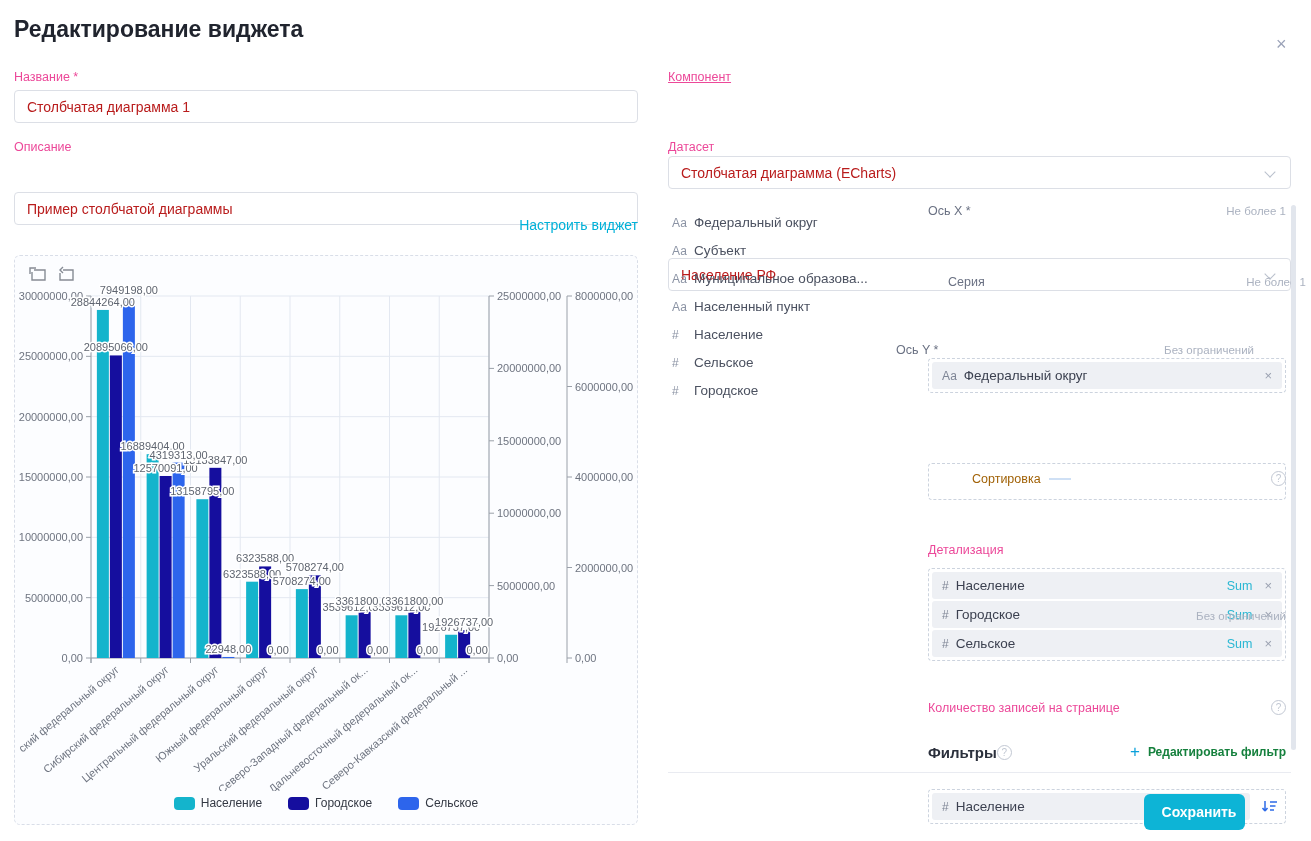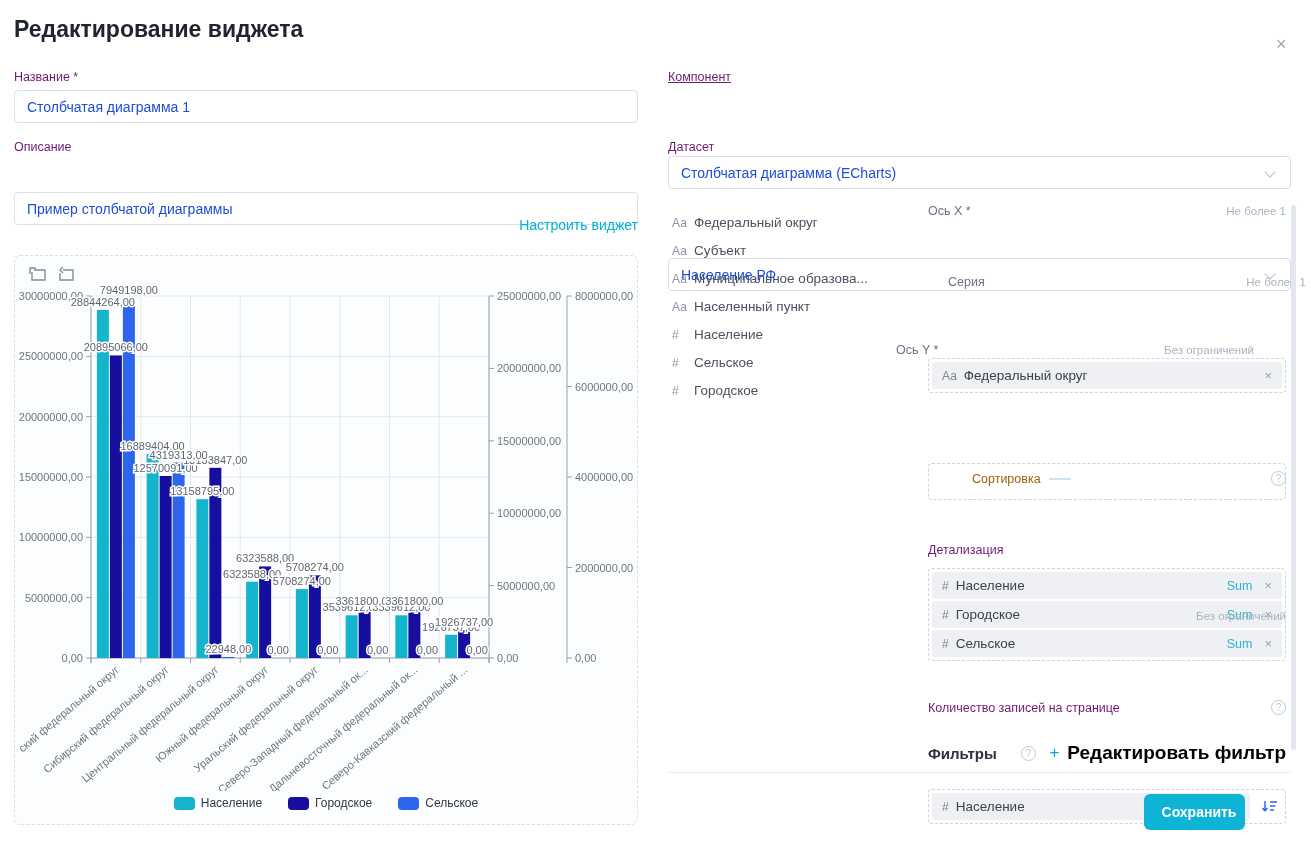--- a/index.html
+++ b/index.html
@@ -1,24 +1,24 @@
 <!DOCTYPE html>
 <html><head>
 <meta charset="utf-8">
 <style>
   * { box-sizing: border-box; margin: 0; padding: 0; }
   html,body { width: 1311px; height: 841px; background:#fff;
     font-family: "Liberation Sans", sans-serif; position: relative; overflow: hidden; }
   .abs { position: absolute; }
   .ttl { font-size: 23px; font-weight: 700; color:#20242e; }
-  .lbl { font-size: 12.5px; color:#701a75; }
+  .lbl { font-size: 12.5px; color:#ec4899; }
   .limit { font-size: 11.5px; color:#abb2c0; }
   .row { display:flex; justify-content:space-between; align-items:center; }
   .input, .select { border:1px solid #dcdfe6; border-radius:4px; height:33px; font-size:14px;
-    color:#1d4ed8; padding:0 30px 0 12px; background:#fff; width:100%; font-family:inherit;
+    color:#b91c1c; padding:0 30px 0 12px; background:#fff; width:100%; font-family:inherit;
     display:flex; align-items:center; position:relative; }
   input.input { display:block; line-height:31px; padding:0 12px; }
   .chev { position:absolute; right:16px; top:11px; width:8px; height:8px;
     border-right:1.6px solid #b9c0cc; border-bottom:1.6px solid #b9c0cc; transform:rotate(45deg); }
   .zone { border:1px dashed #ccd3de; border-radius:4px; padding:3px; background:#fff; position:relative; }
   .chip { background:#eef0f4; border-radius:3px; height:27px; display:flex; align-items:center;
     padding:0 10px; font-size:13.5px; color:#3c4150; }
   .chip + .chip { margin-top:2px; }
   .chip .prefix { color:#7e8595; font-size:12px; margin-right:7px; }
   .chip .agg { color:#29b7d3; font-size:12.5px; margin-left:auto; }
@@ -30,21 +30,21 @@
   .field-item .fname { color:#4b5160; font-size:13.5px; }
   #configure { width:624px; text-align:right; color:#00b1d8; font-size:14px; cursor:pointer; }
   #widget { width:624px; height:570px; border:1px dashed #d9dee8; border-radius:6px;
     background:#fcfdff; overflow:hidden; }
   #legend { display:flex; justify-content:center; gap:26px; width:100%; }
   .legend-item { display:flex; align-items:center; gap:6px; font-size:12px; color:#333843; cursor:pointer; }
   .swatch { width:21px; height:13px; border-radius:4px; display:inline-block; }
   svg text { font-family:"Liberation Sans", sans-serif; }
   #close { font-size:18px; color:#9aa2b8; cursor:pointer; }
   #filters-label { font-size:15px; font-weight:600; color:#2b303c; }
-  .filter-link { color:#000000; font-size:19px; font-weight:700; cursor:pointer; }
+  .filter-link { color:#15803d; font-size:12px; font-weight:700; cursor:pointer; }
   .plus { color:#0aa0da; font-size:17px; font-weight:400; margin-right:8px; }
   .btn { height:36px; border-radius:6px; font-size:14px; font-family:inherit; cursor:pointer;
     display:flex; align-items:center; justify-content:center; }
   #cancel-btn { width:102px; background:#fff; border:1px solid #d9dde5; color:#2e3340; }
   #save-btn { width:101px; background:#0db4d6; border:none; color:#fff; font-weight:700; }
   #scrollbar { width:5px; background:#e2e6ed; border-radius:3px; }
   .sort-deco { display:inline-block; width:22px; height:2px; background:#cfe0f5; margin-left:8px; vertical-align:middle; }
   .sum-out { display:flex; align-items:center; }
 </style>
 </head>
@@ -309,21 +309,21 @@
 <div class="abs lbl" style="left:928px; top:543px;">Детализация</div>
 
 <div class="abs limit" style="left:928px; top:610px; width:358px; text-align:right;">Без ограничений</div>
 
 <div class="abs row" style="left:928px; top:700px; width:358px;">
   <span class="lbl">Количество записей на странице</span>
   <span class="help">?</span>
 </div>
 
 <div class="abs row" style="left:928px; top:742px; width:358px;">
-  <span class="sum-out" style="gap:24px;">
+  <span class="sum-out" style="gap:0;">
     <span id="filters-label">Фильтры</span>
     <span class="help">?</span>
   </span>
   <span class="sum-out">
     <span class="plus">+</span>
     <span class="filter-link">Редактировать фильтр</span>
   </span>
 </div>
 <div class="abs" style="left:668px; top:772px; width:623px; height:1px; background:#e9ebf1;"></div>
 

